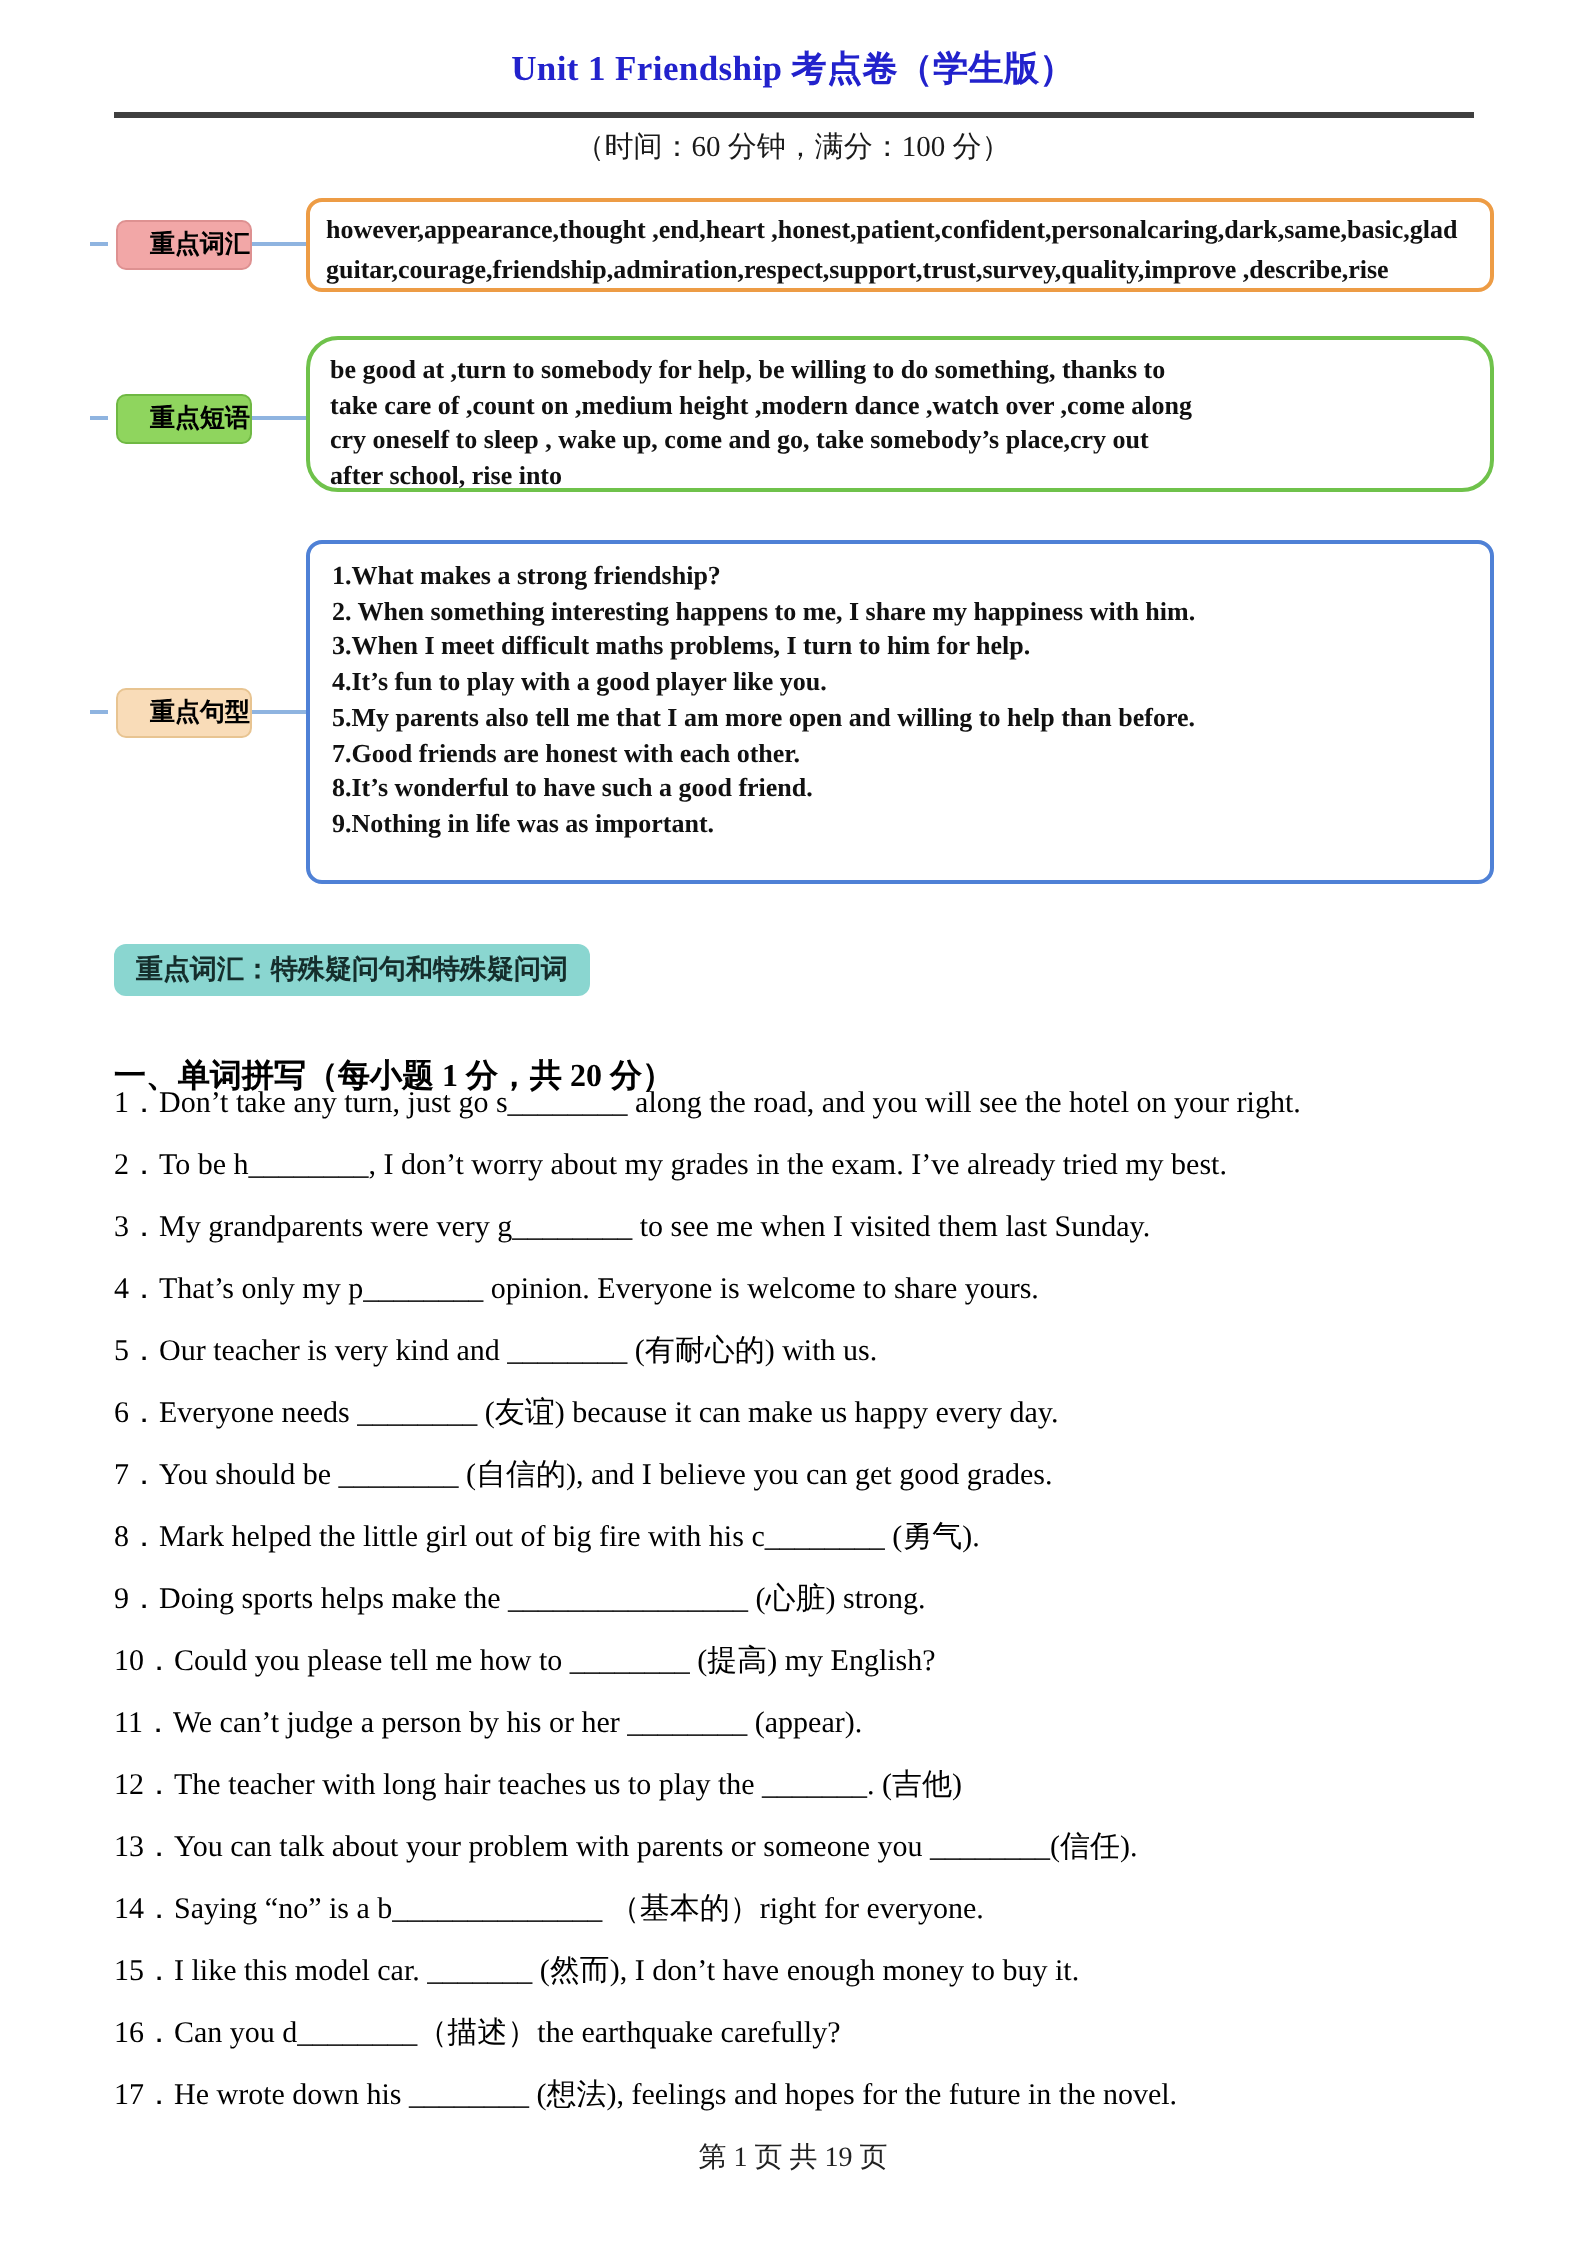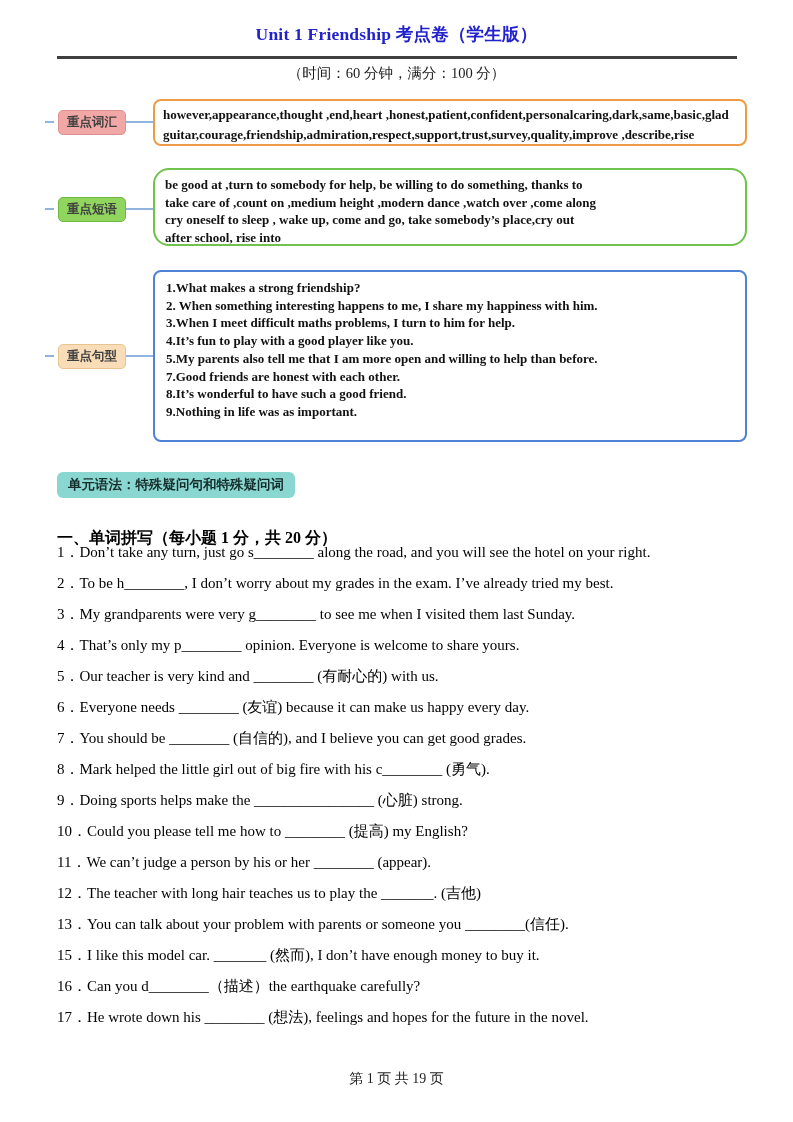--- a/index.html
+++ b/index.html
@@ -17,22 +17,22 @@
   }
   .title{
     position:absolute; top:22px; left:0; width:100%; text-align:center;
     font-size:17.5px; font-weight:bold; color:var(--title); letter-spacing:.2px;
   }
   .rule{position:absolute; top:56px; left:57px; width:680px; height:2.5px; background:var(--rule);}
   .subtitle{position:absolute; top:64px; left:0; width:100%; text-align:center; font-size:14.5px;}
 
   .side-label{
     position:absolute; left:58px; width:66px; height:23px; line-height:23px;
-    text-align:center; font-family:"Liberation Sans","DejaVu Sans",sans-serif;
-    font-size:12.5px; font-weight:bold; color:#404040; border-radius:5px;
+    text-align:right; font-family:"Liberation Sans","DejaVu Sans",sans-serif;
+    font-size:12.5px; font-weight:bold; color:#000000; border-radius:5px;
     box-sizing:content-box;
   }
   .vocab-label{top:110px; background:var(--vocab-label-bg); border:1.5px solid var(--vocab-label-border);}
   .phrase-label{top:197px; background:var(--phrase-label-bg); border:1.5px solid var(--phrase-label-border);}
   .sentence-label{top:344px; background:var(--sentence-label-bg); border:1.5px solid var(--sentence-label-border);}
 
   .stub{position:absolute; left:45px; width:9px; height:1.5px; background:var(--connector);}
   .connector{position:absolute; left:126px; width:28px; height:1.5px; background:var(--connector);}
 
   .info-box{
@@ -93,38 +93,39 @@
     <div class="box-line">1.What makes a strong friendship?</div>
     <div class="box-line">2. When something interesting happens to me, I share my happiness with him.</div>
     <div class="box-line">3.When I meet difficult maths problems, I turn to him for help.</div>
     <div class="box-line">4.It’s fun to play with a good player like you.</div>
     <div class="box-line">5.My parents also tell me that I am more open and willing to help than before.</div>
     <div class="box-line">7.Good friends are honest with each other.</div>
     <div class="box-line">8.It’s wonderful to have such a good friend.</div>
     <div class="box-line">9.Nothing in life was as important.</div>
   </div>
 
-  <div class="grammar-badge">单元语法：特殊疑问句和特殊疑问词</div>
+  <div class="grammar-badge">重点词汇：特殊疑问句和特殊疑问词</div>
 
   <div class="section-heading">一、单词拼写（每小题 1 分，共 20 分）</div>
 
   <div class="question-list">
     <div class="question">1．Don’t take any turn, just go s________  along the road, and you will see the hotel on your right.</div>
     <div class="question">2．To be h________, I don’t worry about my grades in the exam. I’ve already tried my best.</div>
     <div class="question">3．My grandparents were very g________  to see me when I visited them last Sunday.</div>
     <div class="question">4．That’s only my p________  opinion. Everyone is welcome to share yours.</div>
     <div class="question">5．Our teacher is very kind and  ________  (有耐心的) with us.</div>
     <div class="question">6．Everyone needs  ________  (友谊) because it can make us happy every day.</div>
     <div class="question">7．You should be  ________  (自信的), and I believe you can get good grades.</div>
     <div class="question">8．Mark helped the little girl out of big fire with his c________  (勇气).</div>
     <div class="question">9．Doing sports helps make the  ________________  (心脏) strong.</div>
     <div class="question">10．Could you please tell me how to  ________  (提高) my English?</div>
     <div class="question">11．We can’t judge a person by his or her  ________  (appear).</div>
     <div class="question">12．The teacher with long hair teaches us to play the  _______. (吉他)</div>
     <div class="question">13．You can talk about your problem with parents or someone you  ________(信任).</div>
+    <div class="question">14．Saying “no” is a b______________  （基本的）right for everyone.</div>
     <div class="question">15．I like this model car.  _______  (然而), I don’t have enough money to buy it.</div>
     <div class="question">16．Can you d________（描述）the earthquake carefully?</div>
     <div class="question">17．He wrote down his  ________  (想法), feelings and hopes for the future in the novel.</div>
   </div>
 
   <div class="footer">第 1 页 共 19 页</div>
 
 </div>
 
 </body></html>

